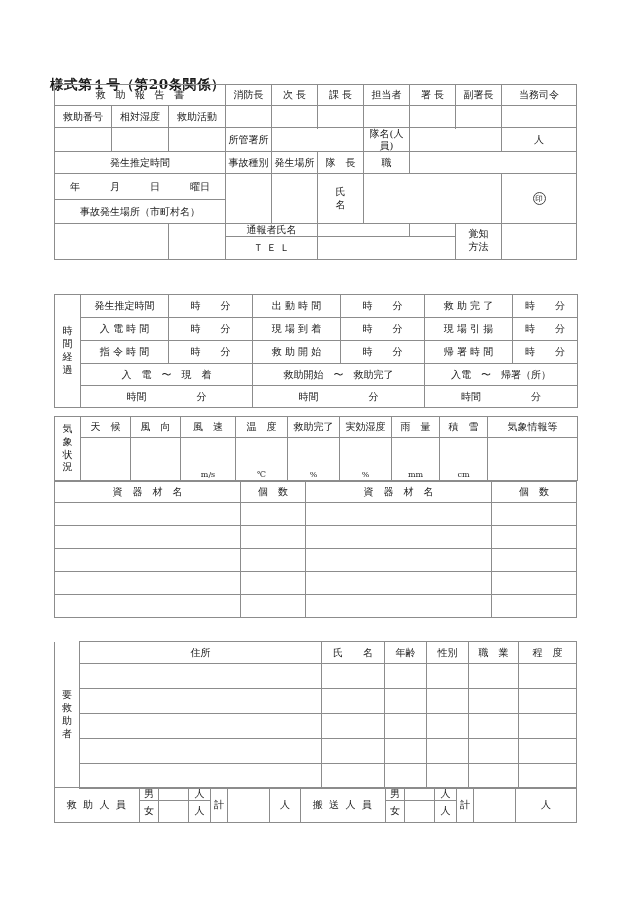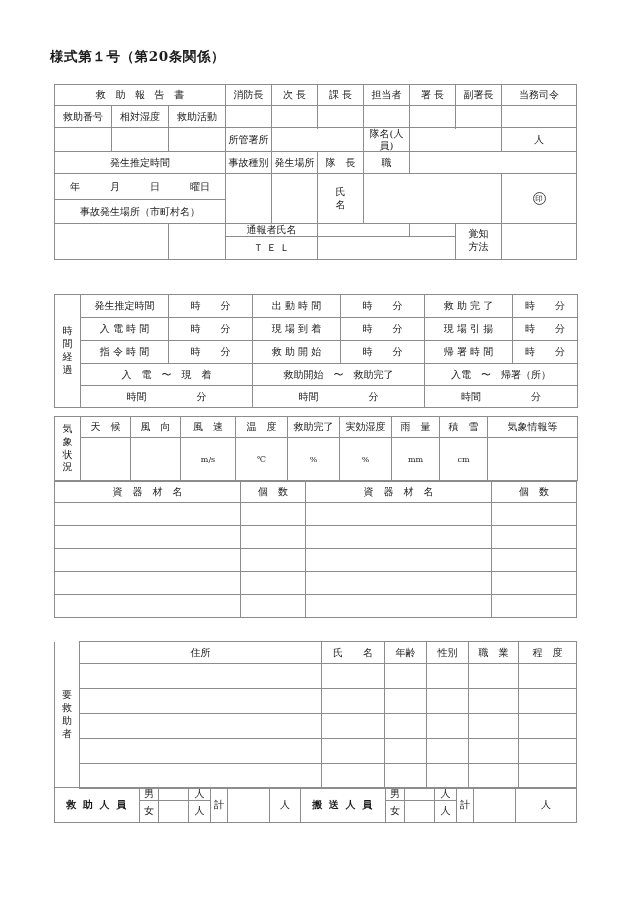--- a/index.html
+++ b/index.html
@@ -17,21 +17,21 @@
   }
   .page {
     position: absolute;
     left: 0; top: 0;
     width: 630px;
     height: 903px;
   }
   .form-title {
     position: absolute;
     left: 50px;
-    top: 48px;
+    top: 76px;
     font-size: 13.5px;
     font-weight: bold;
     letter-spacing: 0.6px;
     white-space: nowrap;
   }
   table.grid {
     border-collapse: collapse;
     table-layout: fixed;
     font-size: 10px;
   }
@@ -43,32 +43,31 @@
     line-height: 1.15;
     overflow: hidden;
   }
   .spread {
     letter-spacing: 3.2px;
     padding-left: 3.2px;
   }
   .spread2 {
     letter-spacing: 1.6px;
     padding-left: 1.6px;
-    font-weight: bold;
   }
   .vtext {
     display: inline-block;
     line-height: 1.28;
     white-space: pre-line;
   }
   .unit-c {
     display: block;
     font-size: 8px;
     text-align: center;
-    padding-bottom: 16px;
+    padding-bottom: 1px;
   }
   .cellpad-r { text-align: right; padding-right: 6px; }
   .seal {
     display: inline-block;
     width: 11px; height: 11px;
     border: 1px solid #444;
     border-radius: 50%;
     font-size: 7.5px;
     line-height: 11px;
     text-align: center;

